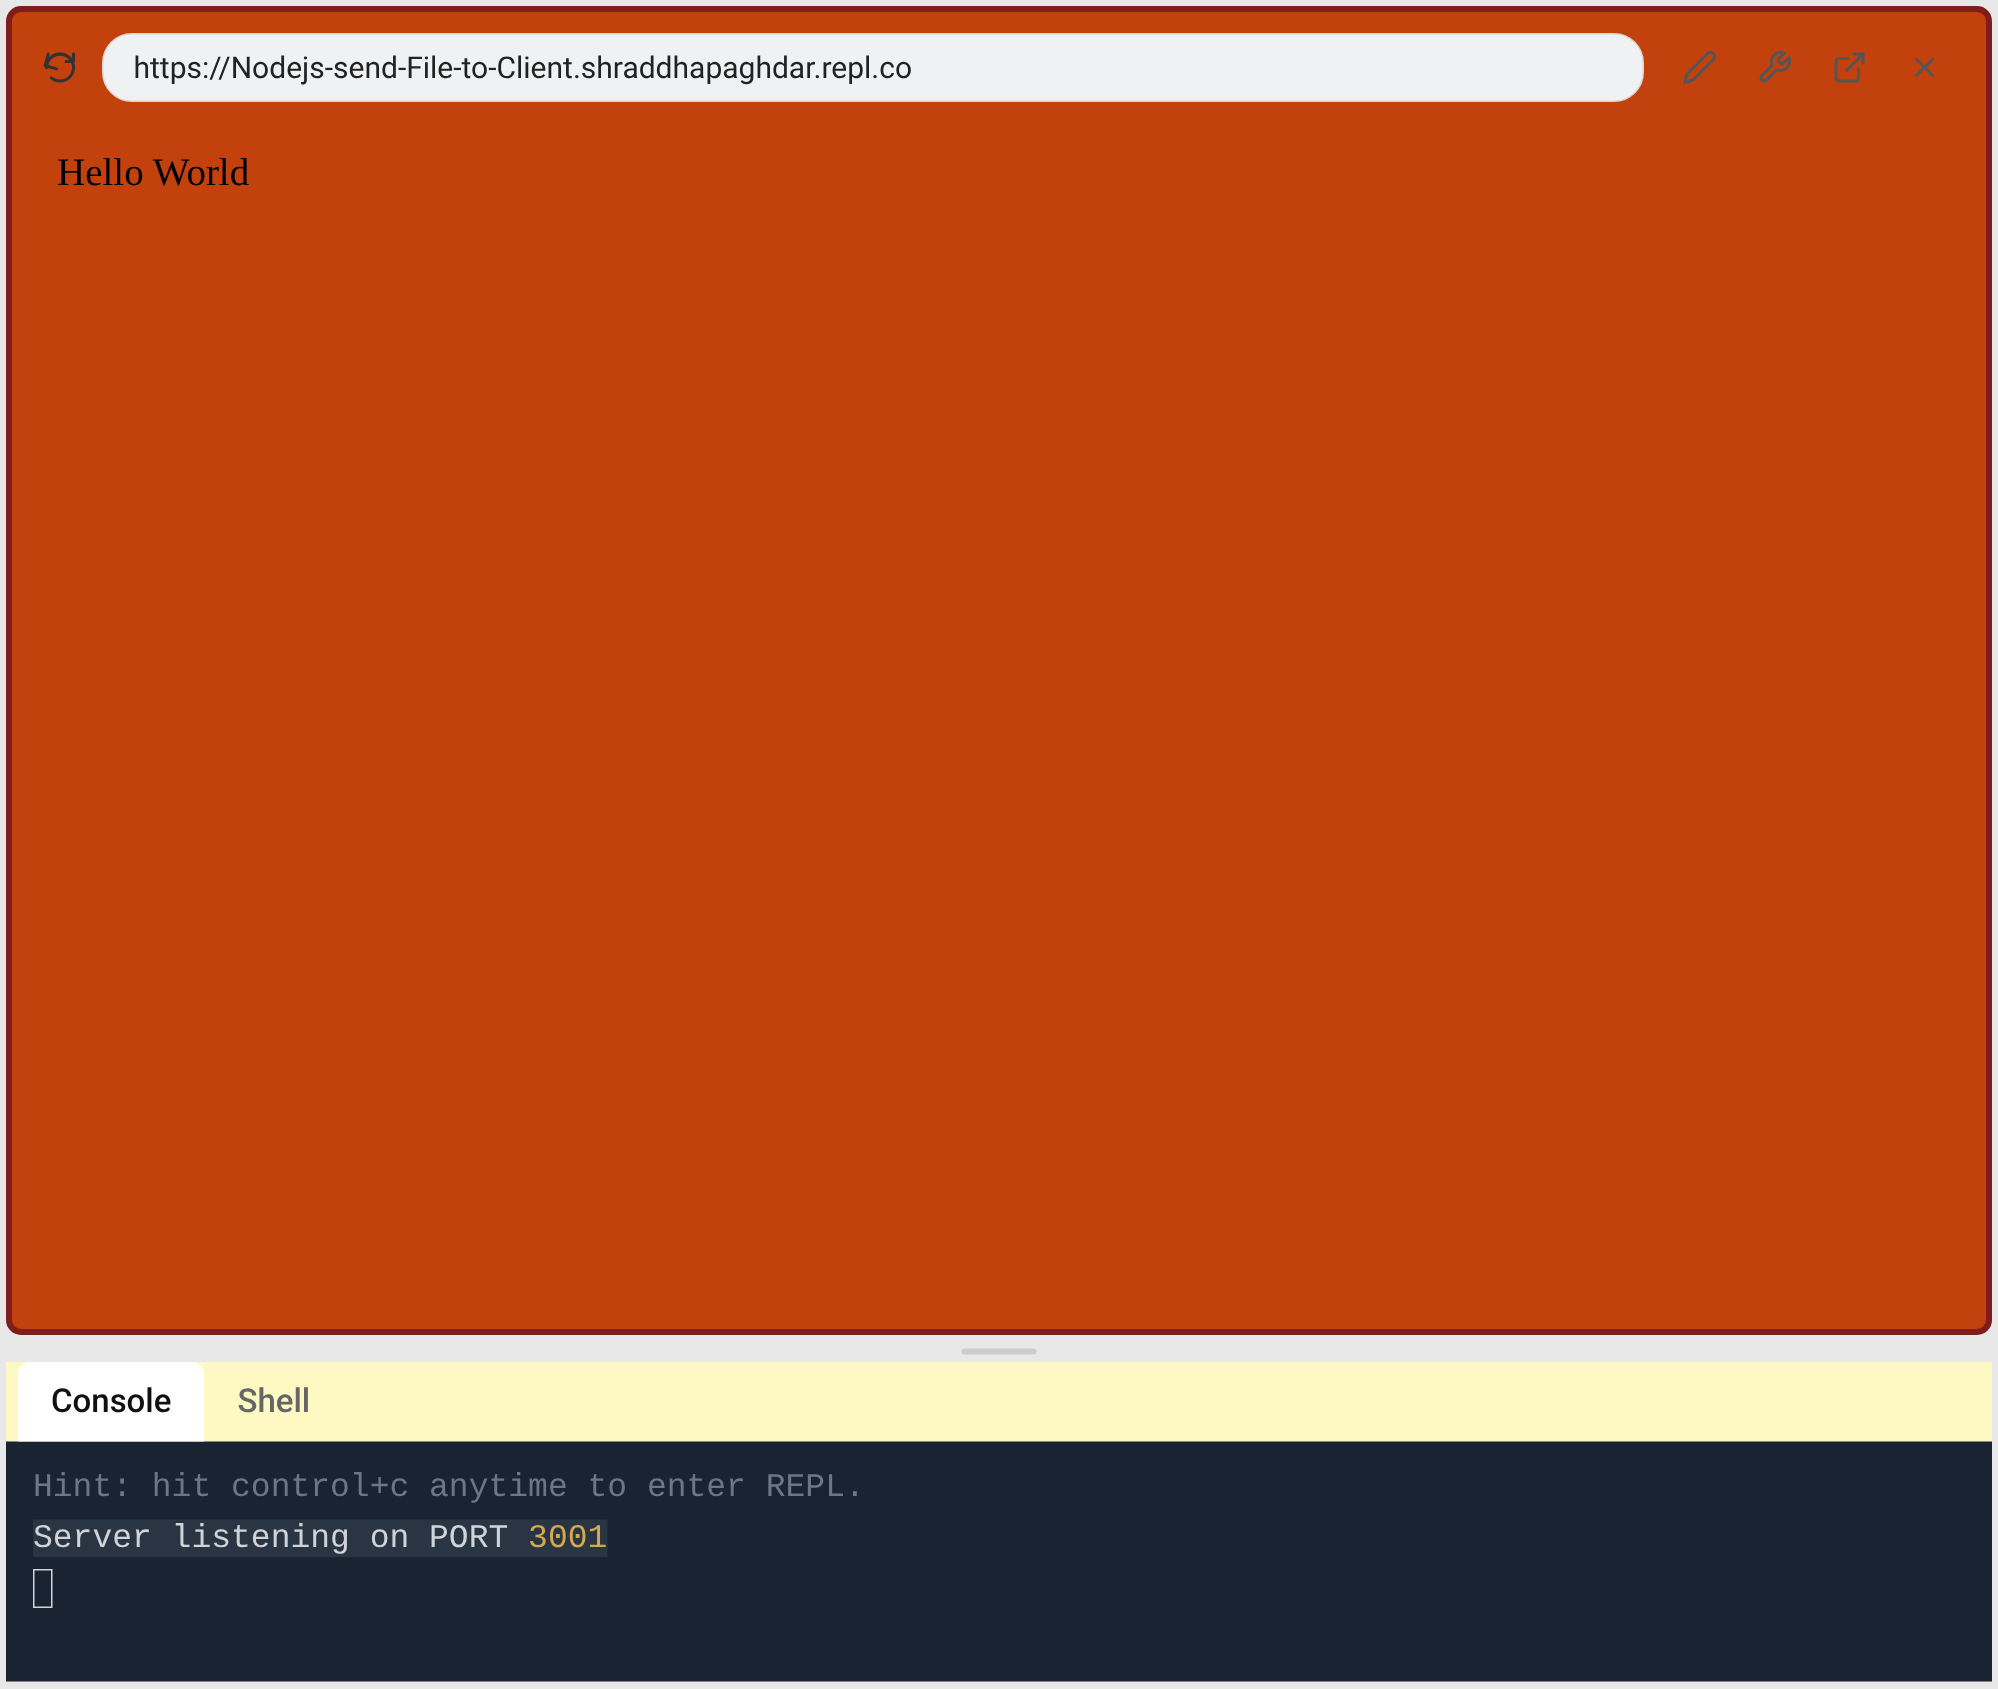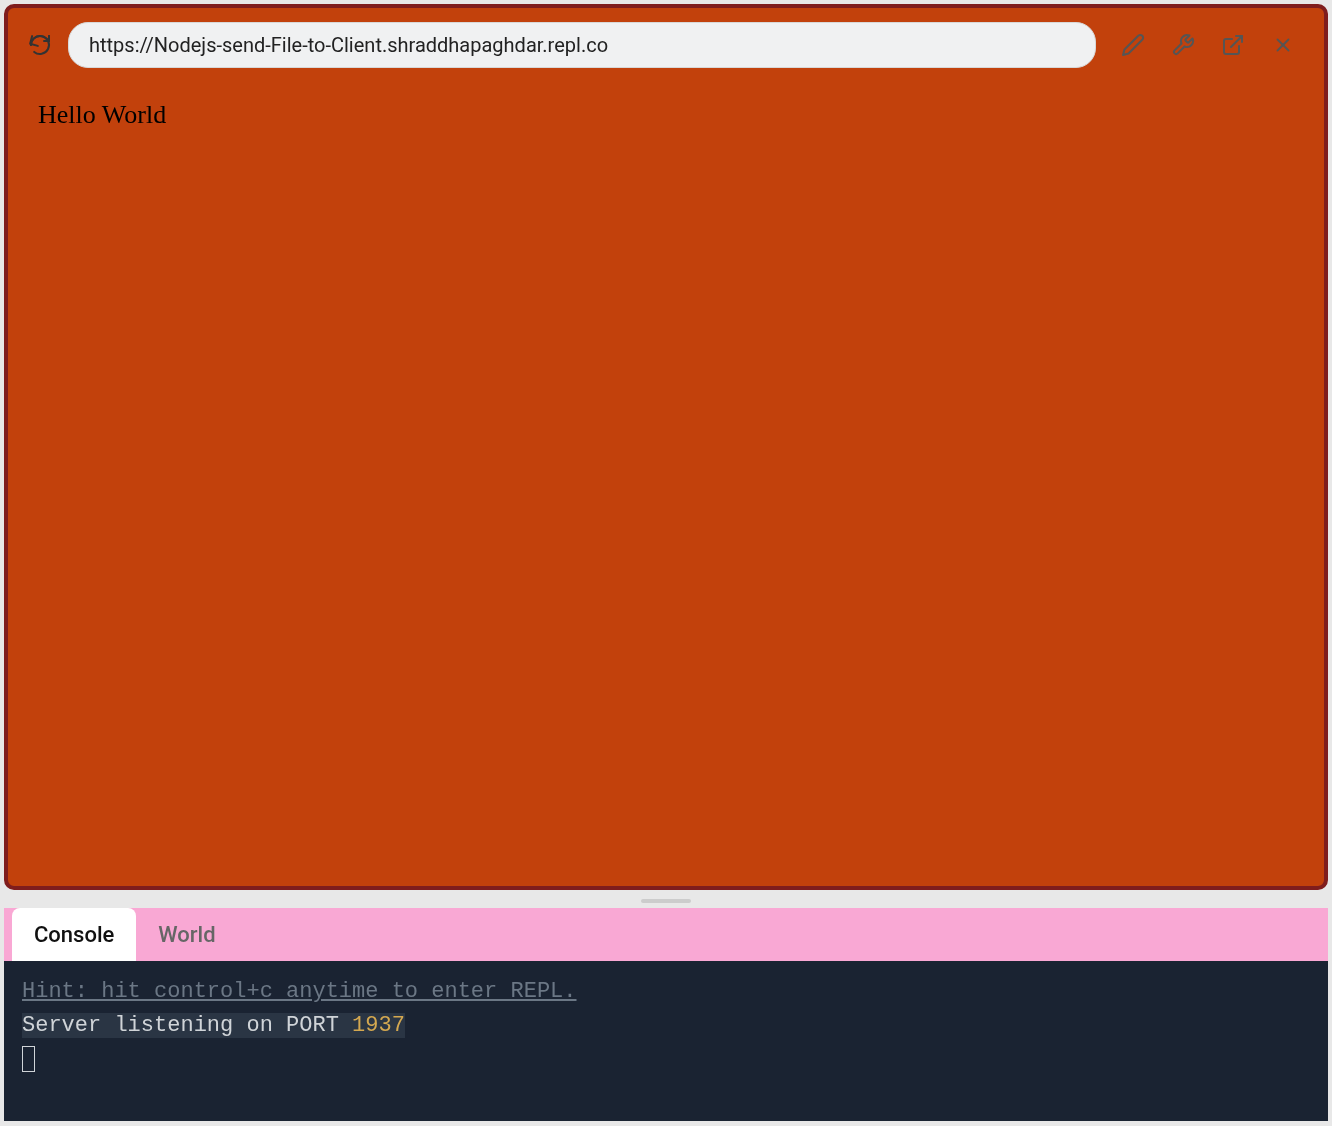--- a/index.html
+++ b/index.html
@@ -82,21 +82,21 @@
       height: 4px;
       background: #ccc;
       border-radius: 2px;
     }
     .bottom-panel {
       margin: 0 4px 4px 4px;
     }
     .tabs-bar {
       display: flex;
       align-items: flex-end;
-      background: #f9a8d4;
+      background: #fef9c3;
       padding-left: 8px;
     }
     .tab {
       padding: 14px 22px;
       font-size: 22px;
       font-weight: 500;
       cursor: pointer;
       border-radius: 8px 8px 0 0;
     }
     .tab.active {
@@ -112,21 +112,20 @@
       font-family: "Courier New", Consolas, monospace;
       font-size: 22px;
       line-height: 1.55;
       height: 160px;
     }
     .console-line {
       white-space: pre;
     }
     .hint-text {
       color: #6b7785;
-      text-decoration: underline;
     }
     .normal-text {
       color: #d0d4d8;
       text-align: right;
     }
     .port-number {
       color: #d4a850;
     }
     .highlighted-line {
       background: #2a3544;
@@ -186,20 +185,20 @@
   </div>
 </div>
 
 <div class="resize-handle">
   <div class="resize-grip"></div>
 </div>
 
 <div class="bottom-panel">
   <div class="tabs-bar">
     <div class="tab active">Console</div>
-    <div class="tab inactive">World</div>
+    <div class="tab inactive">Shell</div>
   </div>
   <div class="console-area">
     <div class="console-line"><span class="hint-text">Hint: hit control+c anytime to enter REPL.</span></div>
-    <div class="console-line"><span class="highlighted-line"><span class="normal-text">Server listening on PORT </span><span class="port-number">1937</span></span></div>
+    <div class="console-line"><span class="highlighted-line"><span class="normal-text">Server listening on PORT </span><span class="port-number">3001</span></span></div>
     <div class="console-line"><span class="cursor-box"></span></div>
   </div>
 </div>
 
 </body></html>

